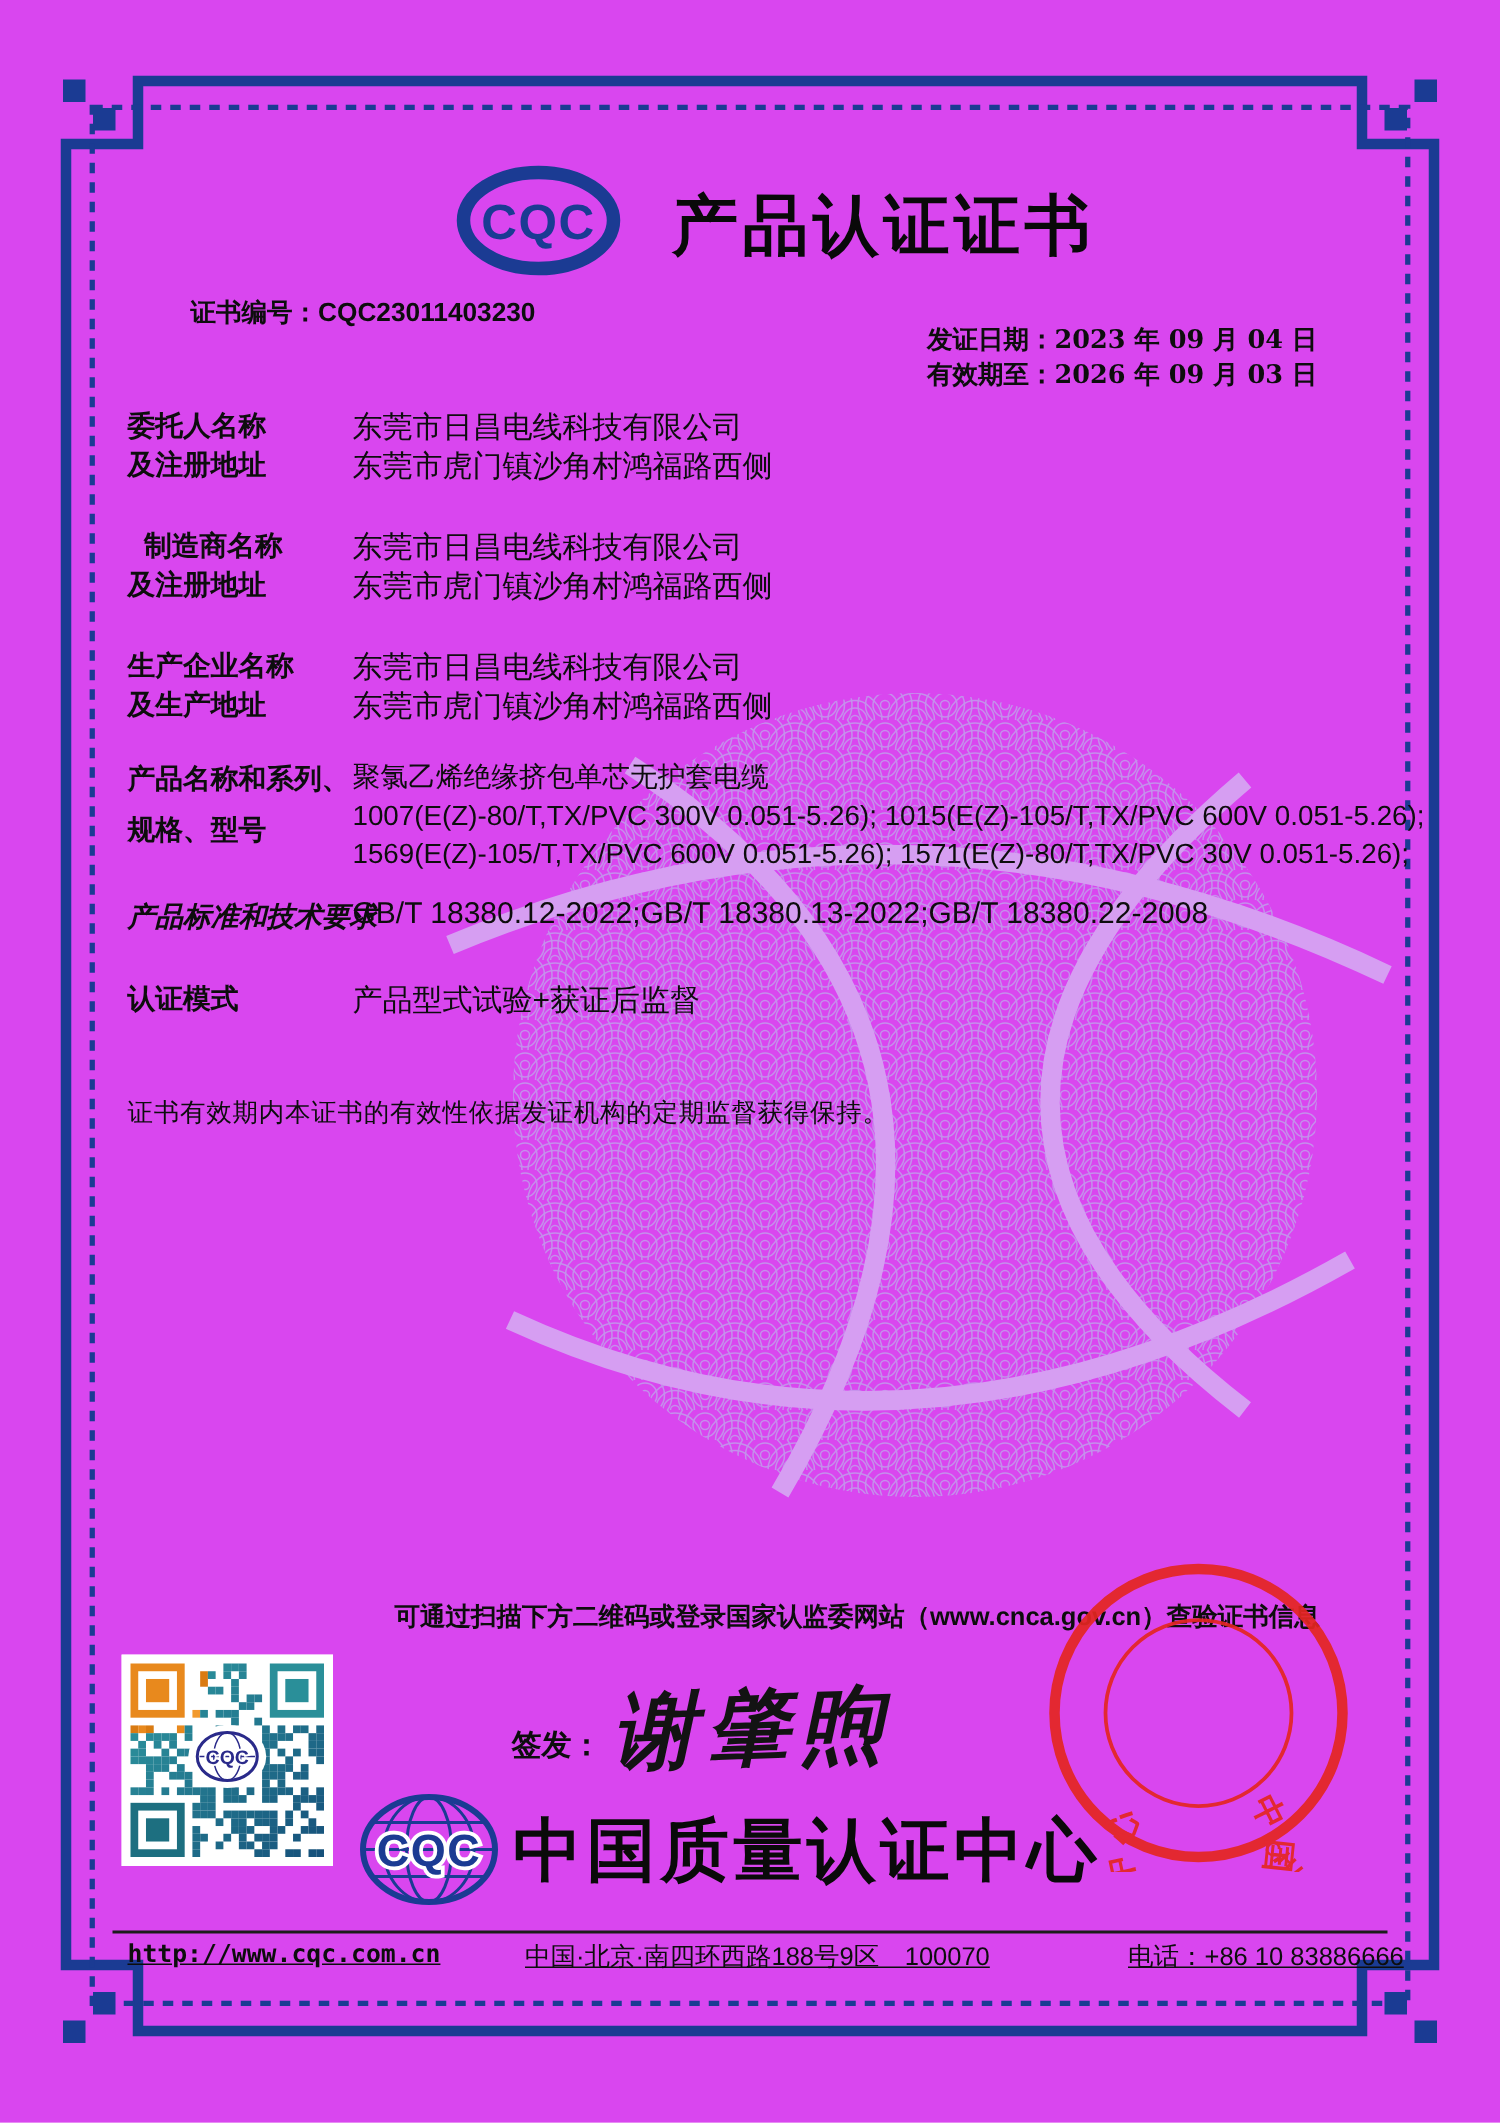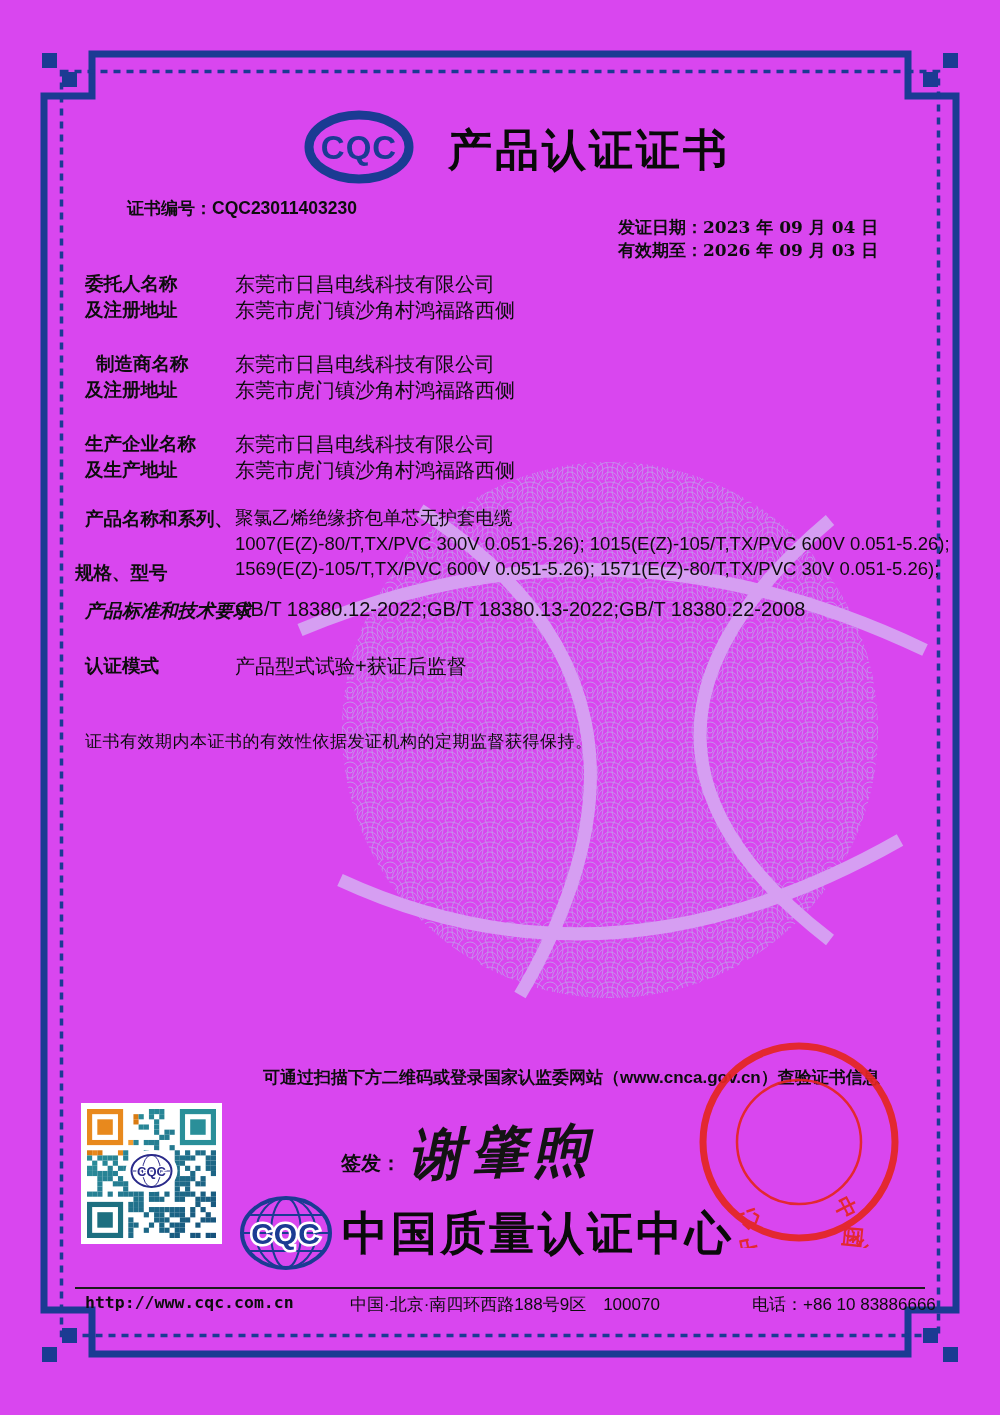--- a/index.html
+++ b/index.html
@@ -21,21 +21,21 @@
   .models{font-size:18.5px; line-height:25.5px; white-space:nowrap;}
   .statement{font-size:17px; font-family:"DejaVu Serif", serif; letter-spacing:0.5px; white-space:nowrap;}
   .note{font-size:17px; font-weight:600; white-space:nowrap;}
   .sign-label{font-size:20px; font-weight:600;}
   .signature{
     font-size:56px; font-weight:bold; font-style:italic;
     font-family:"DejaVu Serif", serif; transform:rotate(-2deg); letter-spacing:6px; color:#131313;
   }
   .org-name{font-size:46px; font-weight:600; letter-spacing:3px; color:#0a0a0a; white-space:nowrap;}
   .footer-rule{background:#1c1c1c; height:2px;}
-  .footer-text{font-size:17px; white-space:nowrap;}
+  .footer-text{font-size:17px; white-space:nowrap;text-decoration:underline;}
   .footer-url{font-family:"DejaVu Sans Mono", monospace; font-weight:bold; font-size:16.5px;}
   .seal{opacity:0.92;}
   .qr-box{background:#ffffff;}
 </style>
 </head>
 <body>
 
 <div class="page">
 
   <svg class="abs" style="left:270px; top:440px; opacity:0.55;" width="680" height="600" viewBox="0 0 680 600">
@@ -110,21 +110,21 @@
   <div class="abs fvalue" style="left:235px; top:351px;">东莞市日昌电线科技有限公司</div>
   <div class="abs flabel" style="left:85px; top:377px;">及注册地址</div>
   <div class="abs fvalue" style="left:235px; top:377px;">东莞市虎门镇沙角村鸿福路西侧</div>
 
   <div class="abs flabel" style="left:85px; top:431px;">生产企业名称</div>
   <div class="abs fvalue" style="left:235px; top:431px;">东莞市日昌电线科技有限公司</div>
   <div class="abs flabel" style="left:85px; top:457px;">及生产地址</div>
   <div class="abs fvalue" style="left:235px; top:457px;">东莞市虎门镇沙角村鸿福路西侧</div>
 
   <div class="abs flabel" style="left:85px; top:506px;">产品名称和系列、</div>
-  <div class="abs flabel" style="left:75px; top:540px;margin-top:20px;">规格、型号</div>
+  <div class="abs flabel" style="left:85px; top:540px;">规格、型号</div>
   <div class="abs models" style="left:235px; top:505px;">
     <div>聚氯乙烯绝缘挤包单芯无护套电缆</div>
     <div>1007(E(Z)-80/T,TX/PVC 300V 0.051-5.26);   1015(E(Z)-105/T,TX/PVC 600V 0.051-5.26);</div>
     <div>1569(E(Z)-105/T,TX/PVC 600V 0.051-5.26);   1571(E(Z)-80/T,TX/PVC 30V 0.051-5.26);</div>
   </div>
 
   <div class="abs flabel" style="left:85px; top:598px;font-style:italic;">产品标准和技术要求</div>
   <div class="abs fvalue" style="left:235px; top:598px;">GB/T 18380.12-2022;GB/T 18380.13-2022;GB/T 18380.22-2008</div>
 
   <div class="abs flabel" style="left:85px; top:653px;">认证模式</div>

